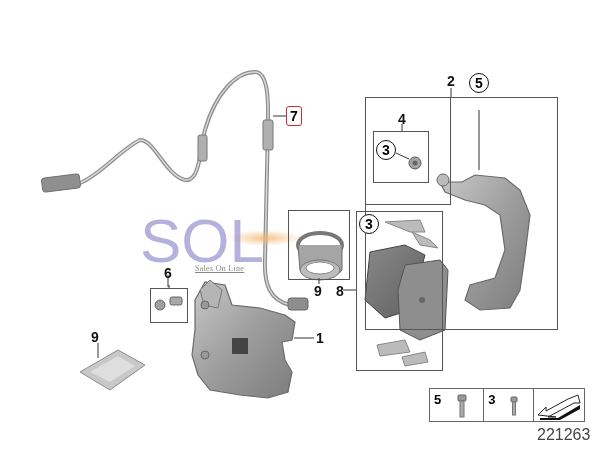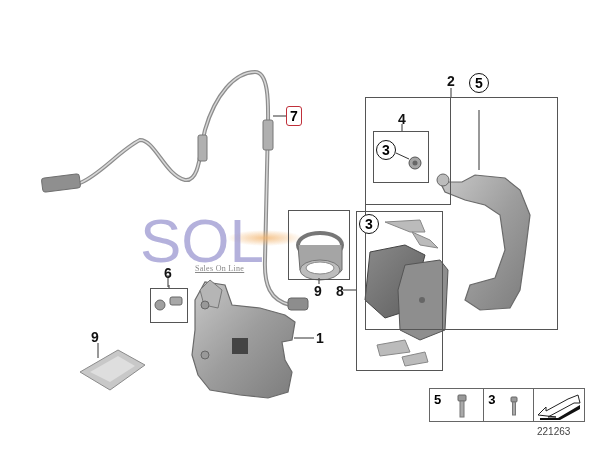--- a/index.html
+++ b/index.html
@@ -3,21 +3,21 @@
 <meta charset="utf-8">
 <style>
   html, body { margin:0; padding:0; background:#ffffff; }
   body { width:600px; height:450px; position:relative; overflow:hidden; font-family:"Liberation Sans", sans-serif; }
   .lbl { position:absolute; font-weight:bold; font-size:14px; color:#111; line-height:1; }
   .circ { position:absolute; width:20px; height:20px; border:1.6px solid #111; border-radius:50%; display:flex; align-items:center; justify-content:center; font-weight:bold; font-size:14px; background:#fff; box-sizing:border-box; }
   .redbox { position:absolute; border:1.6px solid #c0303a; border-radius:3px; width:16px; height:20px; display:flex; align-items:center; justify-content:center; font-weight:bold; font-size:14px; background:#fff; box-sizing:border-box; }
   .box { position:absolute; border:1.3px solid #555; box-sizing:border-box; }
   svg { position:absolute; left:0; top:0; }
   .wm-text { position:absolute; font-family:"Liberation Serif", serif; font-size:8px; color:#888; letter-spacing:0.3px; }
-  .figno { position:absolute; font-size:10px; color:#444;text-align:center; }
+  .figno { position:absolute; font-size:16px; color:#444;text-align:center; }
   .legend { position:absolute; left:429px; top:388px; width:156px; height:34px; border:1.2px solid #666; box-sizing:border-box; display:flex; }
   .legend .cell { position:relative; height:100%; border-right:1.2px solid #666; box-sizing:border-box; }
   .legend .cell:last-child { border-right:none; }
   .legend .cell .n { position:absolute; left:4px; top:3px; font-weight:bold; font-size:13px; }
 </style>
 </head>
 <body>
 
 <svg width="600" height="450" viewBox="0 0 600 450">
   <defs>

